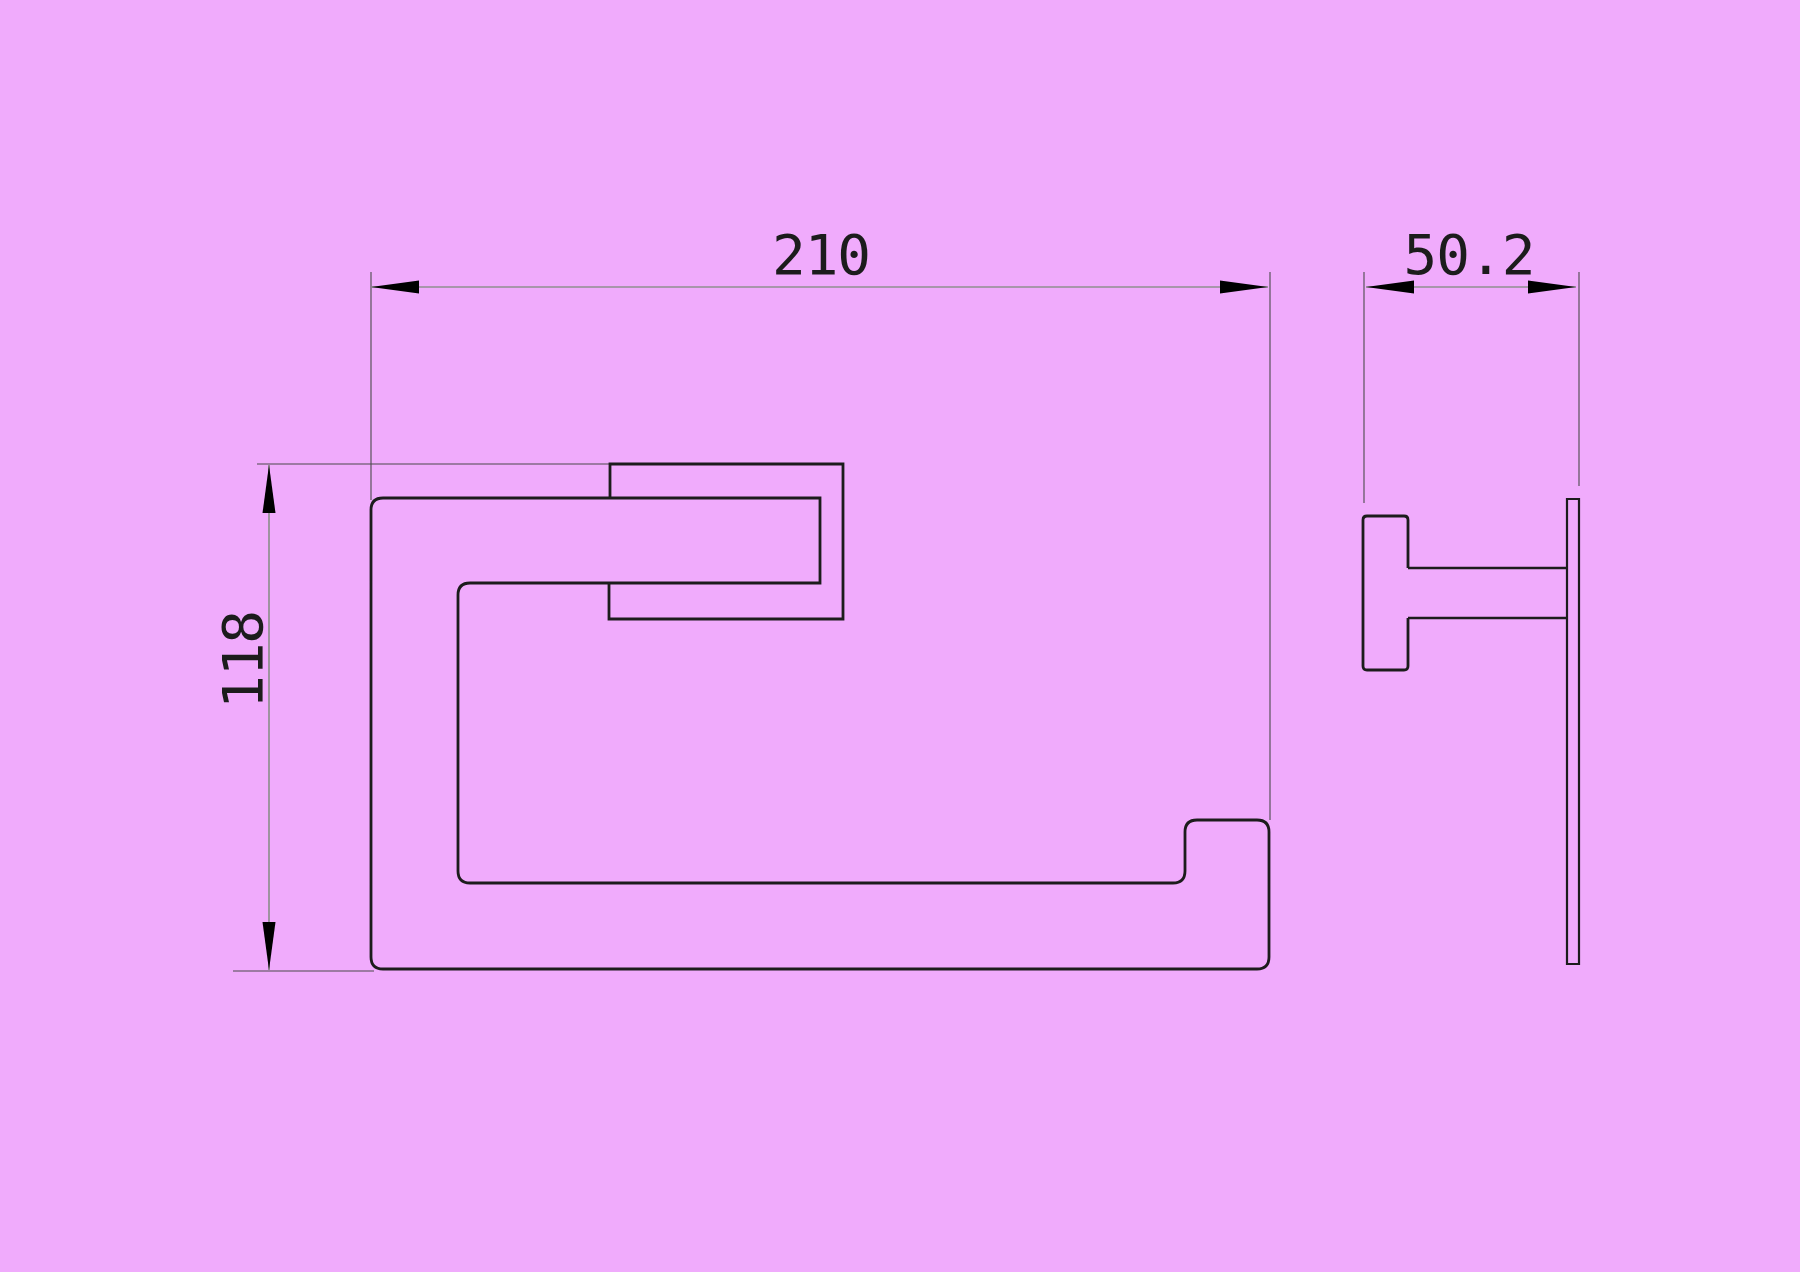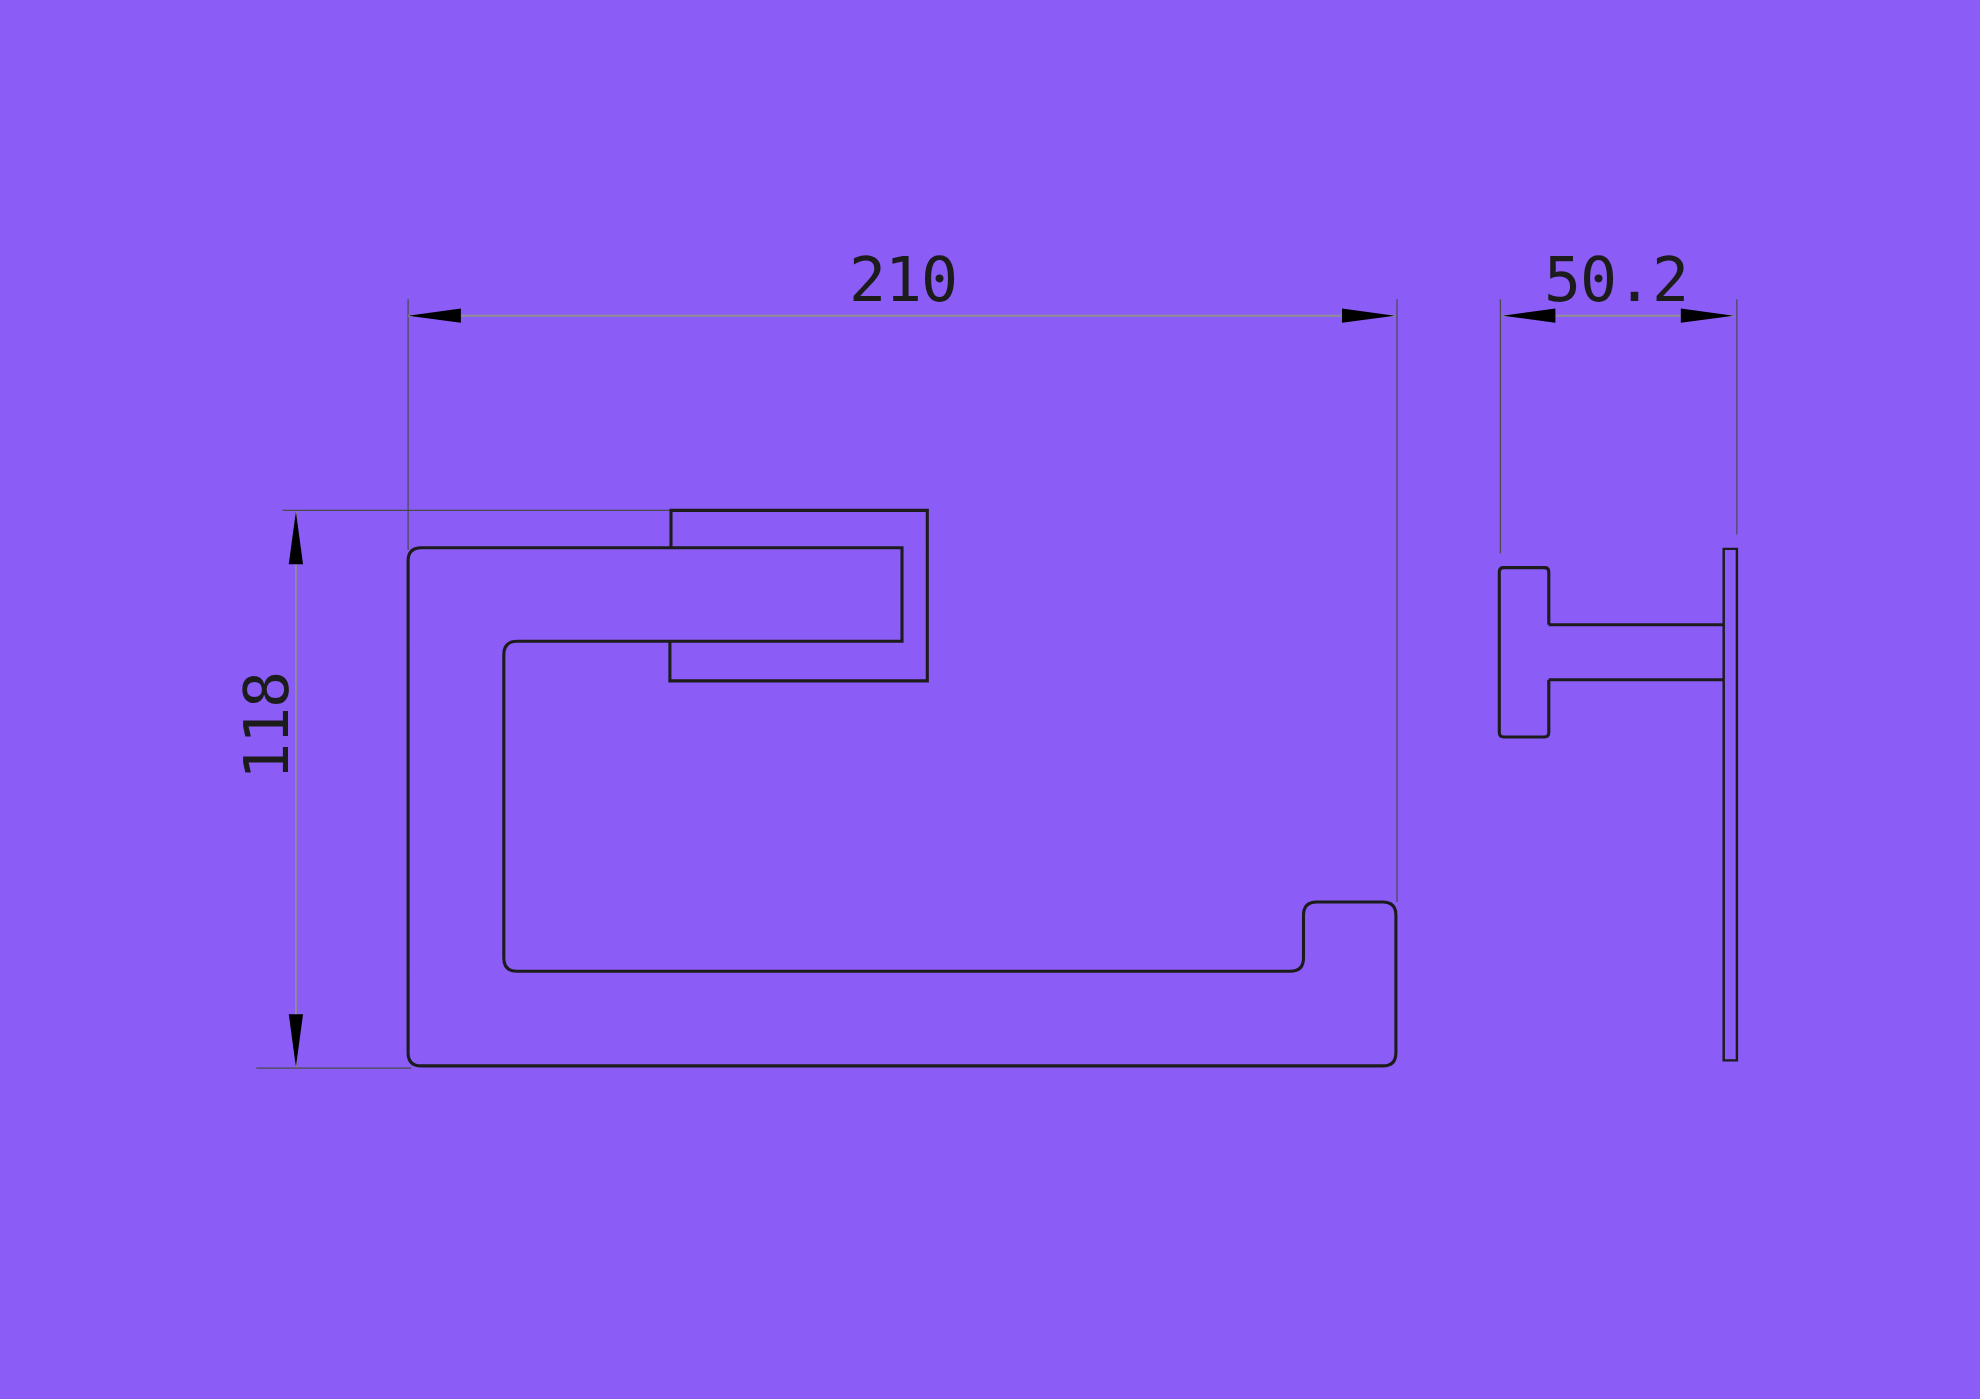--- a/index.html
+++ b/index.html
@@ -5,21 +5,21 @@
   html, body {
     margin: 0;
     padding: 0;
     background: #ffffff;
     font-family: "DejaVu Sans Mono", "Liberation Mono", monospace;
   }
   .sheet {
     position: relative;
     width: 1800px;
     height: 1272px;
-    background: #8b5cf6;
+    background: #f0abfc;
     overflow: hidden;
   }
   svg { display: block; }
   text.dim-label {
     font-family: "DejaVu Sans Mono", "Liberation Mono", monospace;
     font-size: 56px;
     fill: #1c1c1c;
     letter-spacing: -1px;
   }
 </style>

